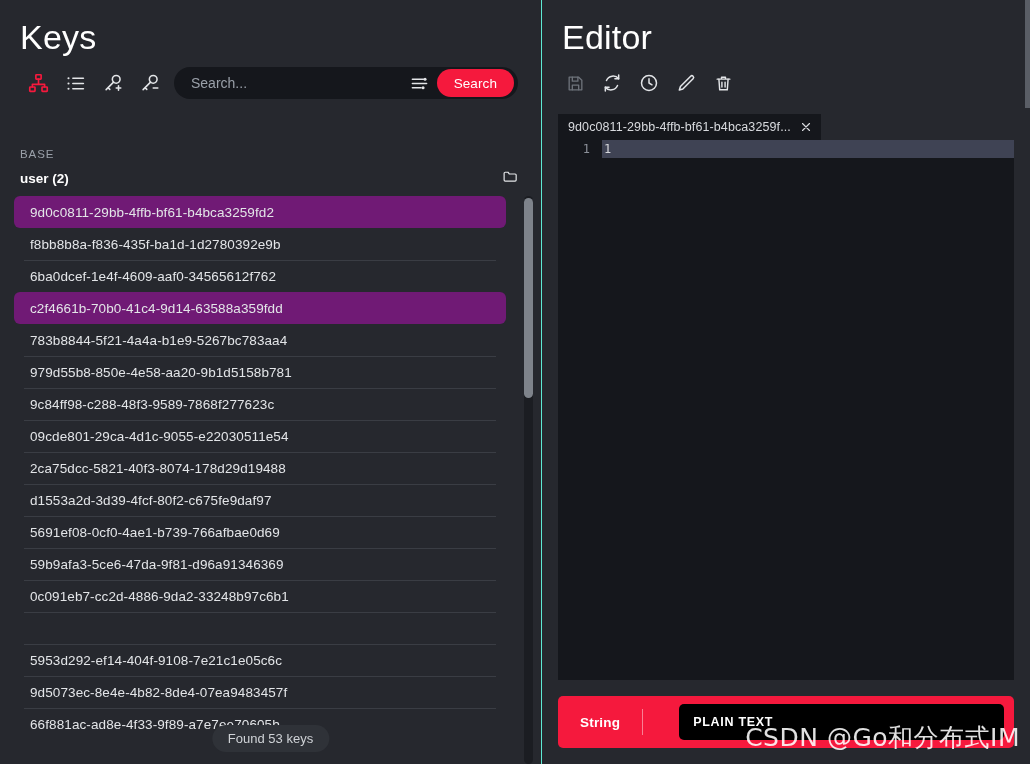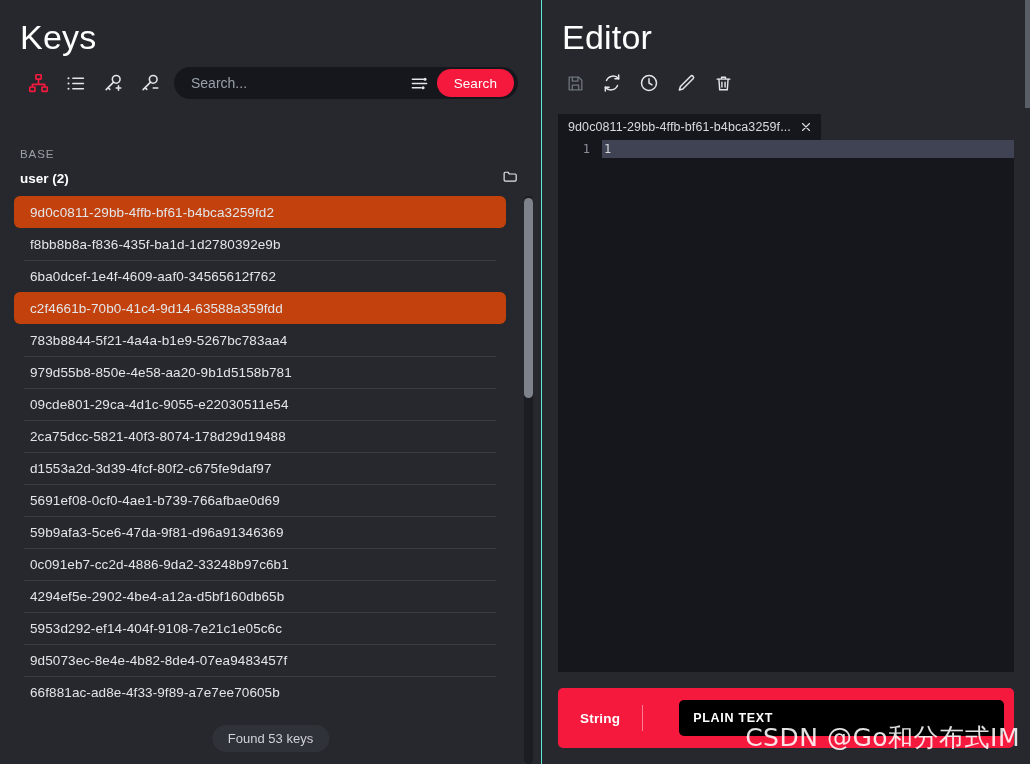--- a/index.html
+++ b/index.html
@@ -169,21 +169,21 @@
   .key-row .divider {
     position: absolute;
     left: 10px;
     right: 10px;
     top: 0;
     height: 1px;
     background: #3a3d44;
   }
 
   .key-row.selected {
-    background: #c2410c;
+    background: #701a75;
   }
 
   
   .list-scroll-track {
     position: absolute;
     right: 8px;
     top: 0;
     width: 9px;
     height: 100%;
     background: #1b1d22;
@@ -320,21 +320,21 @@
     color: #d4d6da;
     line-height: 18px;
     padding-left: 2px;
     height: 18px;
   }
 
   
   .status-bar {
     position: relative;
     margin: 16px 16px 16px 16px;
-    height: 60px;
+    height: 52px;
     background: #f5193d;
     border-radius: 5px;
     display: flex;
     align-items: center;
     padding: 0 10px 0 22px;
     gap: 0;
   }
 
   .status-type {
     color: #ffffff;
@@ -497,20 +497,24 @@
           </div>
           <div class="key-row no-divider">
             <span>783b8844-5f21-4a4a-b1e9-5267bc783aa4</span>
           </div>
           <div class="key-row">
             <span class="divider"></span>
             <span>979d55b8-850e-4e58-aa20-9b1d5158b781</span>
           </div>
           <div class="key-row">
             <span class="divider"></span>
+            <span>9c84ff98-c288-48f3-9589-7868f277623c</span>
+          </div>
+          <div class="key-row">
+            <span class="divider"></span>
             <span>09cde801-29ca-4d1c-9055-e22030511e54</span>
           </div>
           <div class="key-row">
             <span class="divider"></span>
             <span>2ca75dcc-5821-40f3-8074-178d29d19488</span>
           </div>
           <div class="key-row">
             <span class="divider"></span>
             <span>d1553a2d-3d39-4fcf-80f2-c675fe9daf97</span>
           </div>
@@ -521,21 +525,20 @@
           <div class="key-row">
             <span class="divider"></span>
             <span>59b9afa3-5ce6-47da-9f81-d96a91346369</span>
           </div>
           <div class="key-row">
             <span class="divider"></span>
             <span>0c091eb7-cc2d-4886-9da2-33248b97c6b1</span>
           </div>
           <div class="key-row">
             <span class="divider"></span>
-            <span>4294ef5e-2902-4be4-a12a-d5bf160db65b</span>
           </div>
           <div class="key-row">
             <span class="divider"></span>
             <span>5953d292-ef14-404f-9108-7e21c1e05c6c</span>
           </div>
           <div class="key-row">
             <span class="divider"></span>
             <span>9d5073ec-8e4e-4b82-8de4-07ea9483457f</span>
           </div>
           <div class="key-row">

